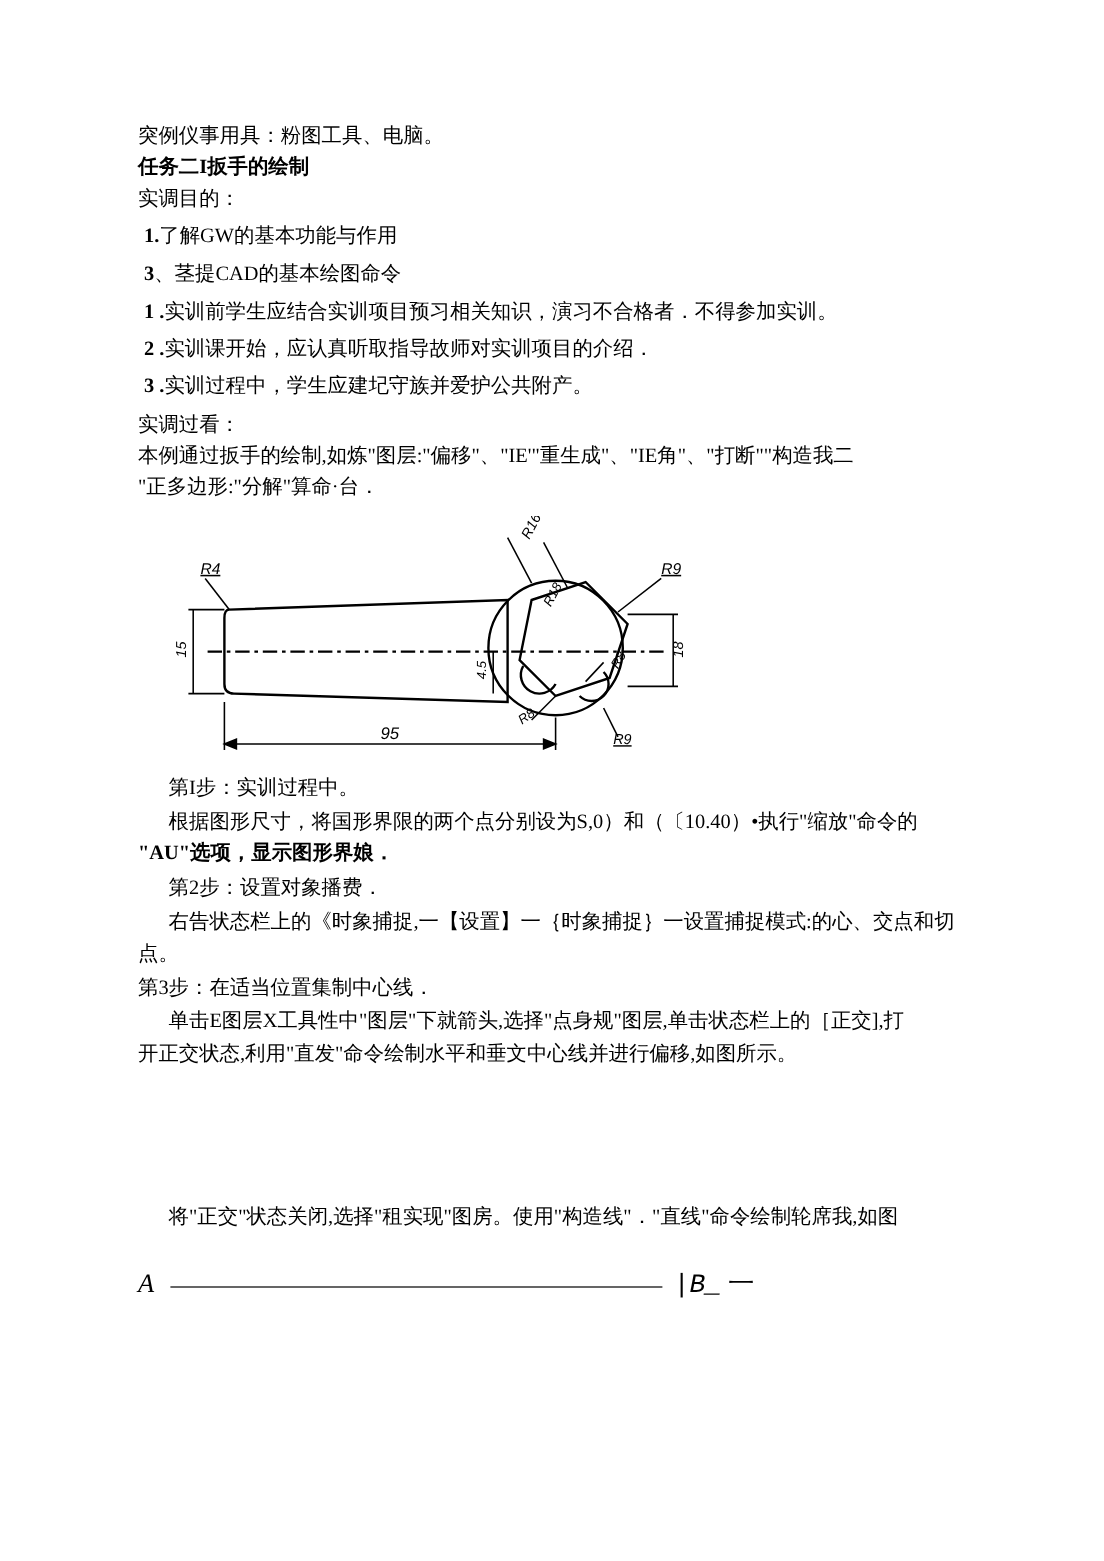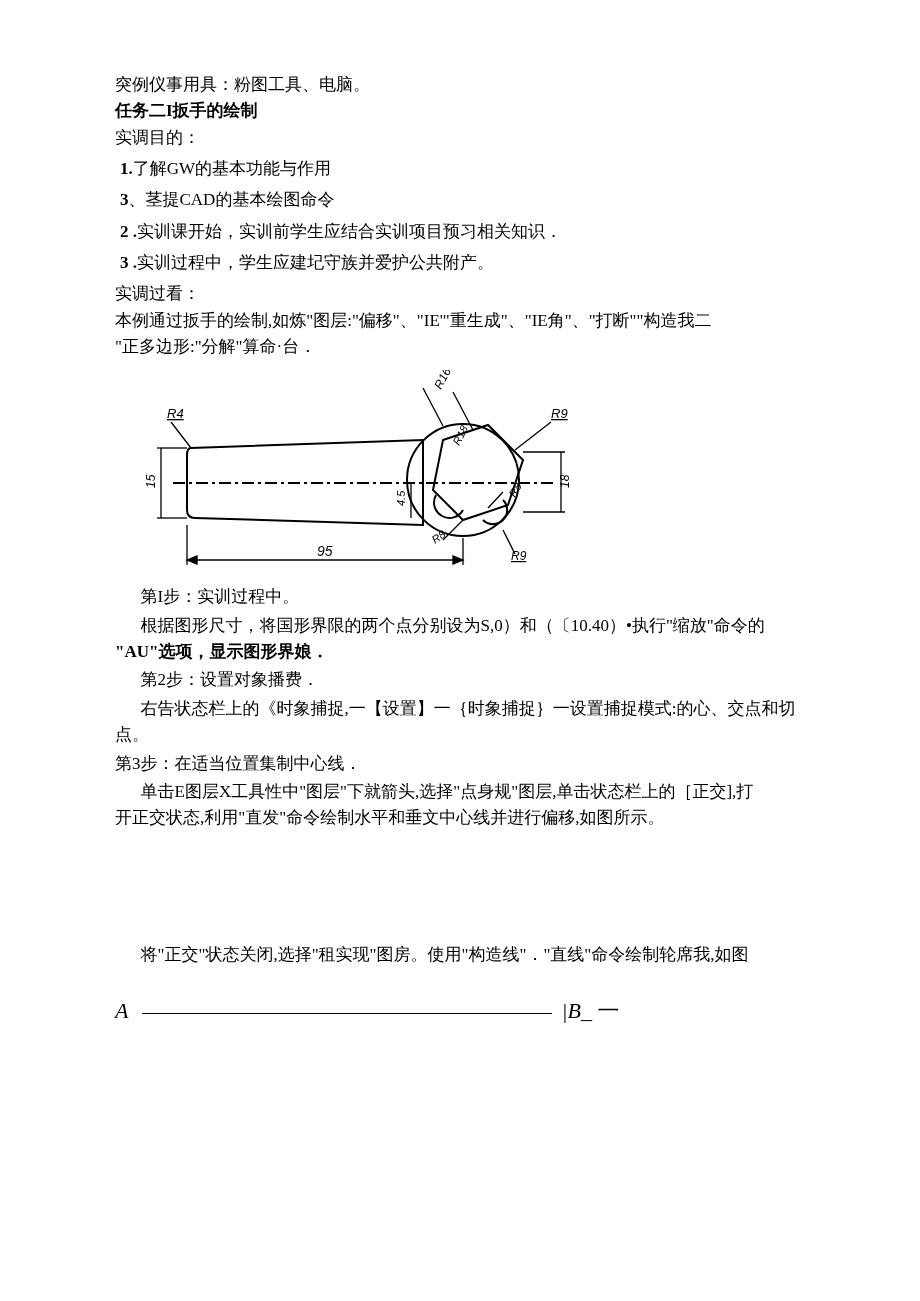--- a/index.html
+++ b/index.html
@@ -6,21 +6,21 @@
     margin: 0;
     padding: 0;
     font-family: "SimSun", "宋体", serif;
     background: #fff;
     width: 920px;
     font-size: 17px;
     line-height: 1.55;
     color: #000;
   }
   .page {
-    padding: 72px 115px 60px 115px;
+    padding: 100px 115px 60px 115px;
     box-sizing: border-box;
   }
   .line {
     margin: 0;
   }
   .indent {
     text-indent: 1.5em;
   }
   .bold {
     font-weight: bold;
@@ -45,21 +45,21 @@
     margin-top: 26px;
     font-family: "Times New Roman", serif;
     font-size: 22px;
   }
   .eq-line .A {
     font-style: italic;
     font-family: "Times New Roman", serif;
   }
   .eq-line .B {
     font-style: italic;
-    font-family: Liberation Serif, serif;
+    font-family: Liberation Mono, monospace;
   }
   .eq-line .rule {
     display: inline-block;
     border-bottom: 1px solid #000;
     width: 410px;
     vertical-align: baseline;
     margin: 0 4px 0 8px;
     position: relative;
     top: -4px;
   }
@@ -75,21 +75,22 @@
 
 <div class="page">
 
   <p class="line">突例仪事用具：粉图工具、电脑。</p>
   <p class="line"><span class="bold">任务二I扳手的绘制</span></p>
   <p class="line">实调目的：</p>
 
   <p class="num-item"><span class="num">1.</span><span>了解GW的基本功能与作用</span></p>
   <p class="num-item"><span class="num">3</span><span>、茎提CAD的基本绘图命令</span></p>
 
-  <p class="num-item"><span class="num">2 .</span><span>实训课开始，实训前学生应结合实训项目预习相关知识．</span></p>
+  <p class="num-item"><span class="num">1 .</span><span>实训前学生应结合实训项目预习相关知识，演习不合格者．不得参加实训。</span></p>
+  <p class="num-item"><span class="num">2 .</span><span>实训课开始，应认真听取指导故师对实训项目的介绍．</span></p>
   <p class="num-item"><span class="num">3 .</span><span>实训过程中，学生应建圮守族并爱护公共附产。</span></p>
 
   <p class="line">实调过看：</p>
   <p class="line">本例通过扳手的绘制,如炼"图层:"偏移"、"IE'"重生成"、"IE角"、"打断""构造我二</p>
   <p class="line">"正多边形:"分解"算命·台．</p>
 
   <div class="diagram">
     <svg viewBox="0 0 440 210" width="440" height="210">
       <g stroke="#000" stroke-width="2" fill="none">
 

